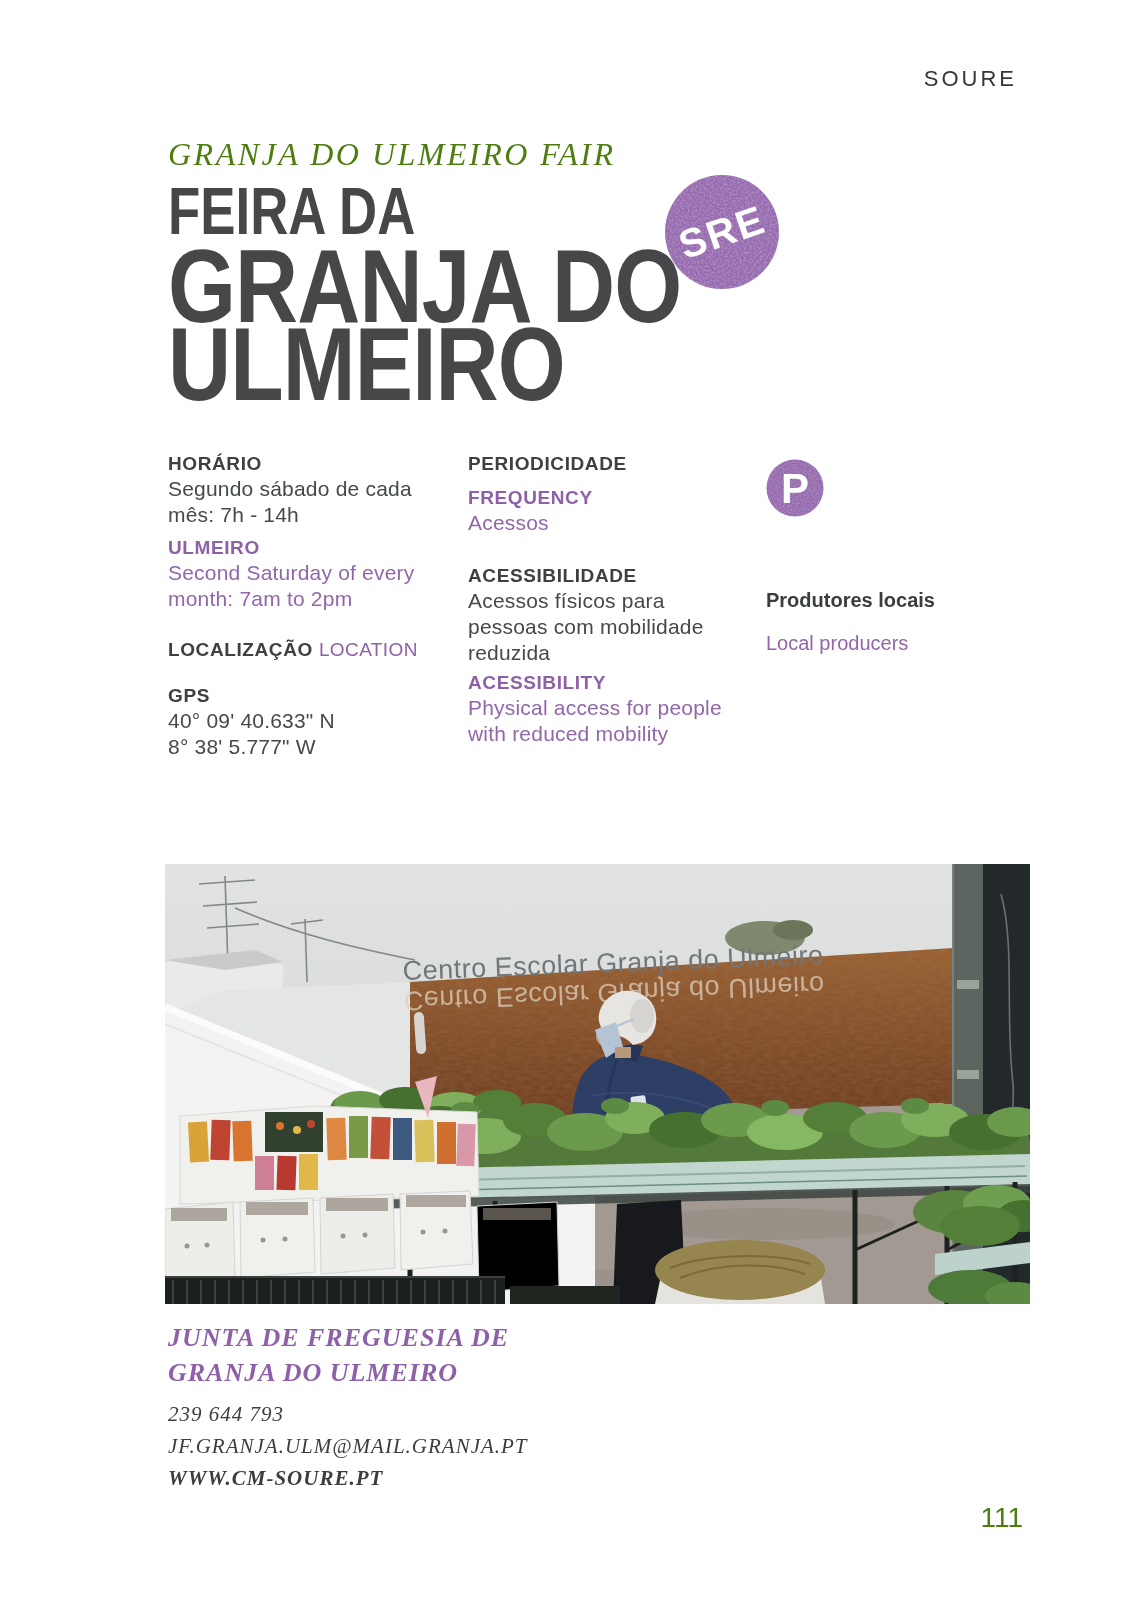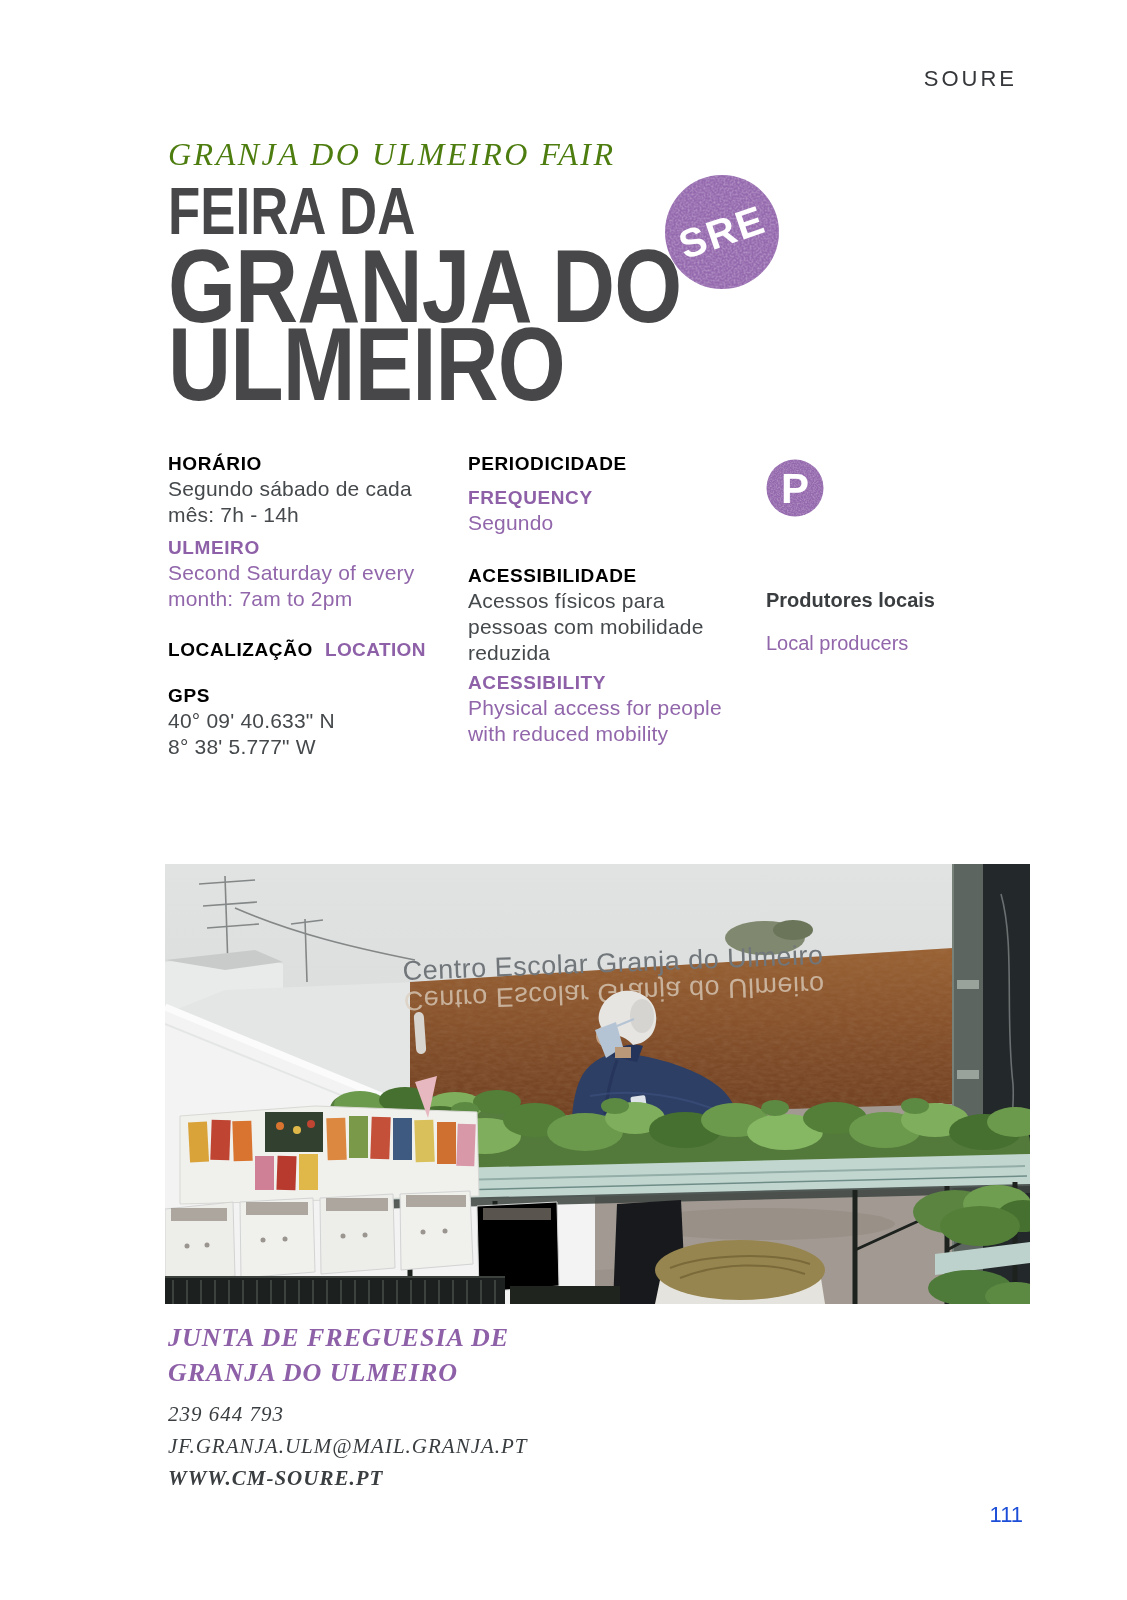--- a/index.html
+++ b/index.html
@@ -13,39 +13,39 @@
               transform-origin:left top;white-space:nowrap;z-index:2;}
   .t1{top:178px;font-size:66px;transform:scaleX(.8);}
   .t2{top:234px;font-size:104px;transform:scaleX(.84);letter-spacing:-1px;}
   .t3{top:312px;font-size:104px;transform:scaleX(.84);letter-spacing:-1px;}
   .stamp{position:absolute;left:664px;top:174px;width:116px;height:116px;z-index:1;}
   
   .col{position:absolute;top:452px;}
   .col1{left:168px;width:292px;}
   .col2{left:468px;width:285px;}
   .col3{left:766px;width:260px;}
-  .lbl{font-size:19px;font-weight:bold;letter-spacing:.6px;color:#000000;line-height:24px;}
+  .lbl{font-size:19px;font-weight:bold;letter-spacing:.6px;color:#404040;line-height:24px;}
   .lbl.purple{color:#8d60a8;}
   .val{font-size:21px;line-height:26px;color:#45494c;white-space:pre-line;letter-spacing:.2px;}
   .val.purple{color:#9166ab;}
   .mt8{margin-top:8px;} .mt10{margin-top:10px;} .mt5{margin-top:5px;}
   .mt22{margin-top:22px;} .mt26{margin-top:26px;} .mt28{margin-top:28px;}
-  .loc-row .lbl{display:inline;} .loc-row .lbl.purple{font-weight:bold;margin-left:12px;letter-spacing:.4px;}
+  .loc-row .lbl{display:inline;} .loc-row .lbl.purple{font-weight:normal;margin-left:6px;letter-spacing:.4px;}
   .p-badge{width:58px;height:58px;margin-top:7px;}
   .producers-label{margin-top:72px;font-size:20px;font-weight:bold;color:#3a3d3f;}
   .producers-label-en{margin-top:20px;font-size:20px;color:#9166ab;}
   
   .photo{position:absolute;left:165px;top:864px;width:865px;height:440px;}
   
   .contact{position:absolute;left:168px;top:1320px;font-family:"Liberation Serif",serif;font-style:italic;}
   .contact .org{font-size:26px;line-height:35px;font-weight:bold;color:#8d60a8;letter-spacing:1px;white-space:pre-line;}
   .contact .phone{margin-top:12px;font-size:21px;color:#3a3e41;letter-spacing:1px;}
   .contact .email{margin-top:7px;font-size:21px;color:#3a3e41;letter-spacing:1px;}
   .contact .website{margin-top:7px;font-size:21px;font-weight:bold;color:#3a3e41;letter-spacing:1px;}
-  .page-number{position:absolute;top:1502px;right:104px;font-size:22px;color:#1d4ed8;}
+  .page-number{position:absolute;top:1502px;right:104px;font-size:28px;color:#4d7c0f;}
 </style>
 </head>
 <body>
 
 <div class="page">
 
   <div class="region-label">SOURE</div>
 
   <div class="kicker">GRANJA DO ULMEIRO FAIR</div>
 
@@ -81,21 +81,21 @@
     </div>
 
     <div class="lbl mt22">GPS</div>
     <div class="val">40° 09' 40.633" N
 8° 38' 5.777" W</div>
   </div>
 
   <div class="col col2">
     <div class="lbl">PERIODICIDADE</div>
     <div class="lbl purple mt10">FREQUENCY</div>
-    <div class="val purple">Segundo</div>
+    <div class="val purple">Acessos</div>
 
     <div class="lbl mt28">ACESSIBILIDADE</div>
     <div class="val">Acessos físicos para
 pessoas com mobilidade
 reduzida</div>
     <div class="lbl purple mt5">ACESSIBILITY</div>
     <div class="val purple">Physical access for people
 with reduced mobility</div>
   </div>
 

